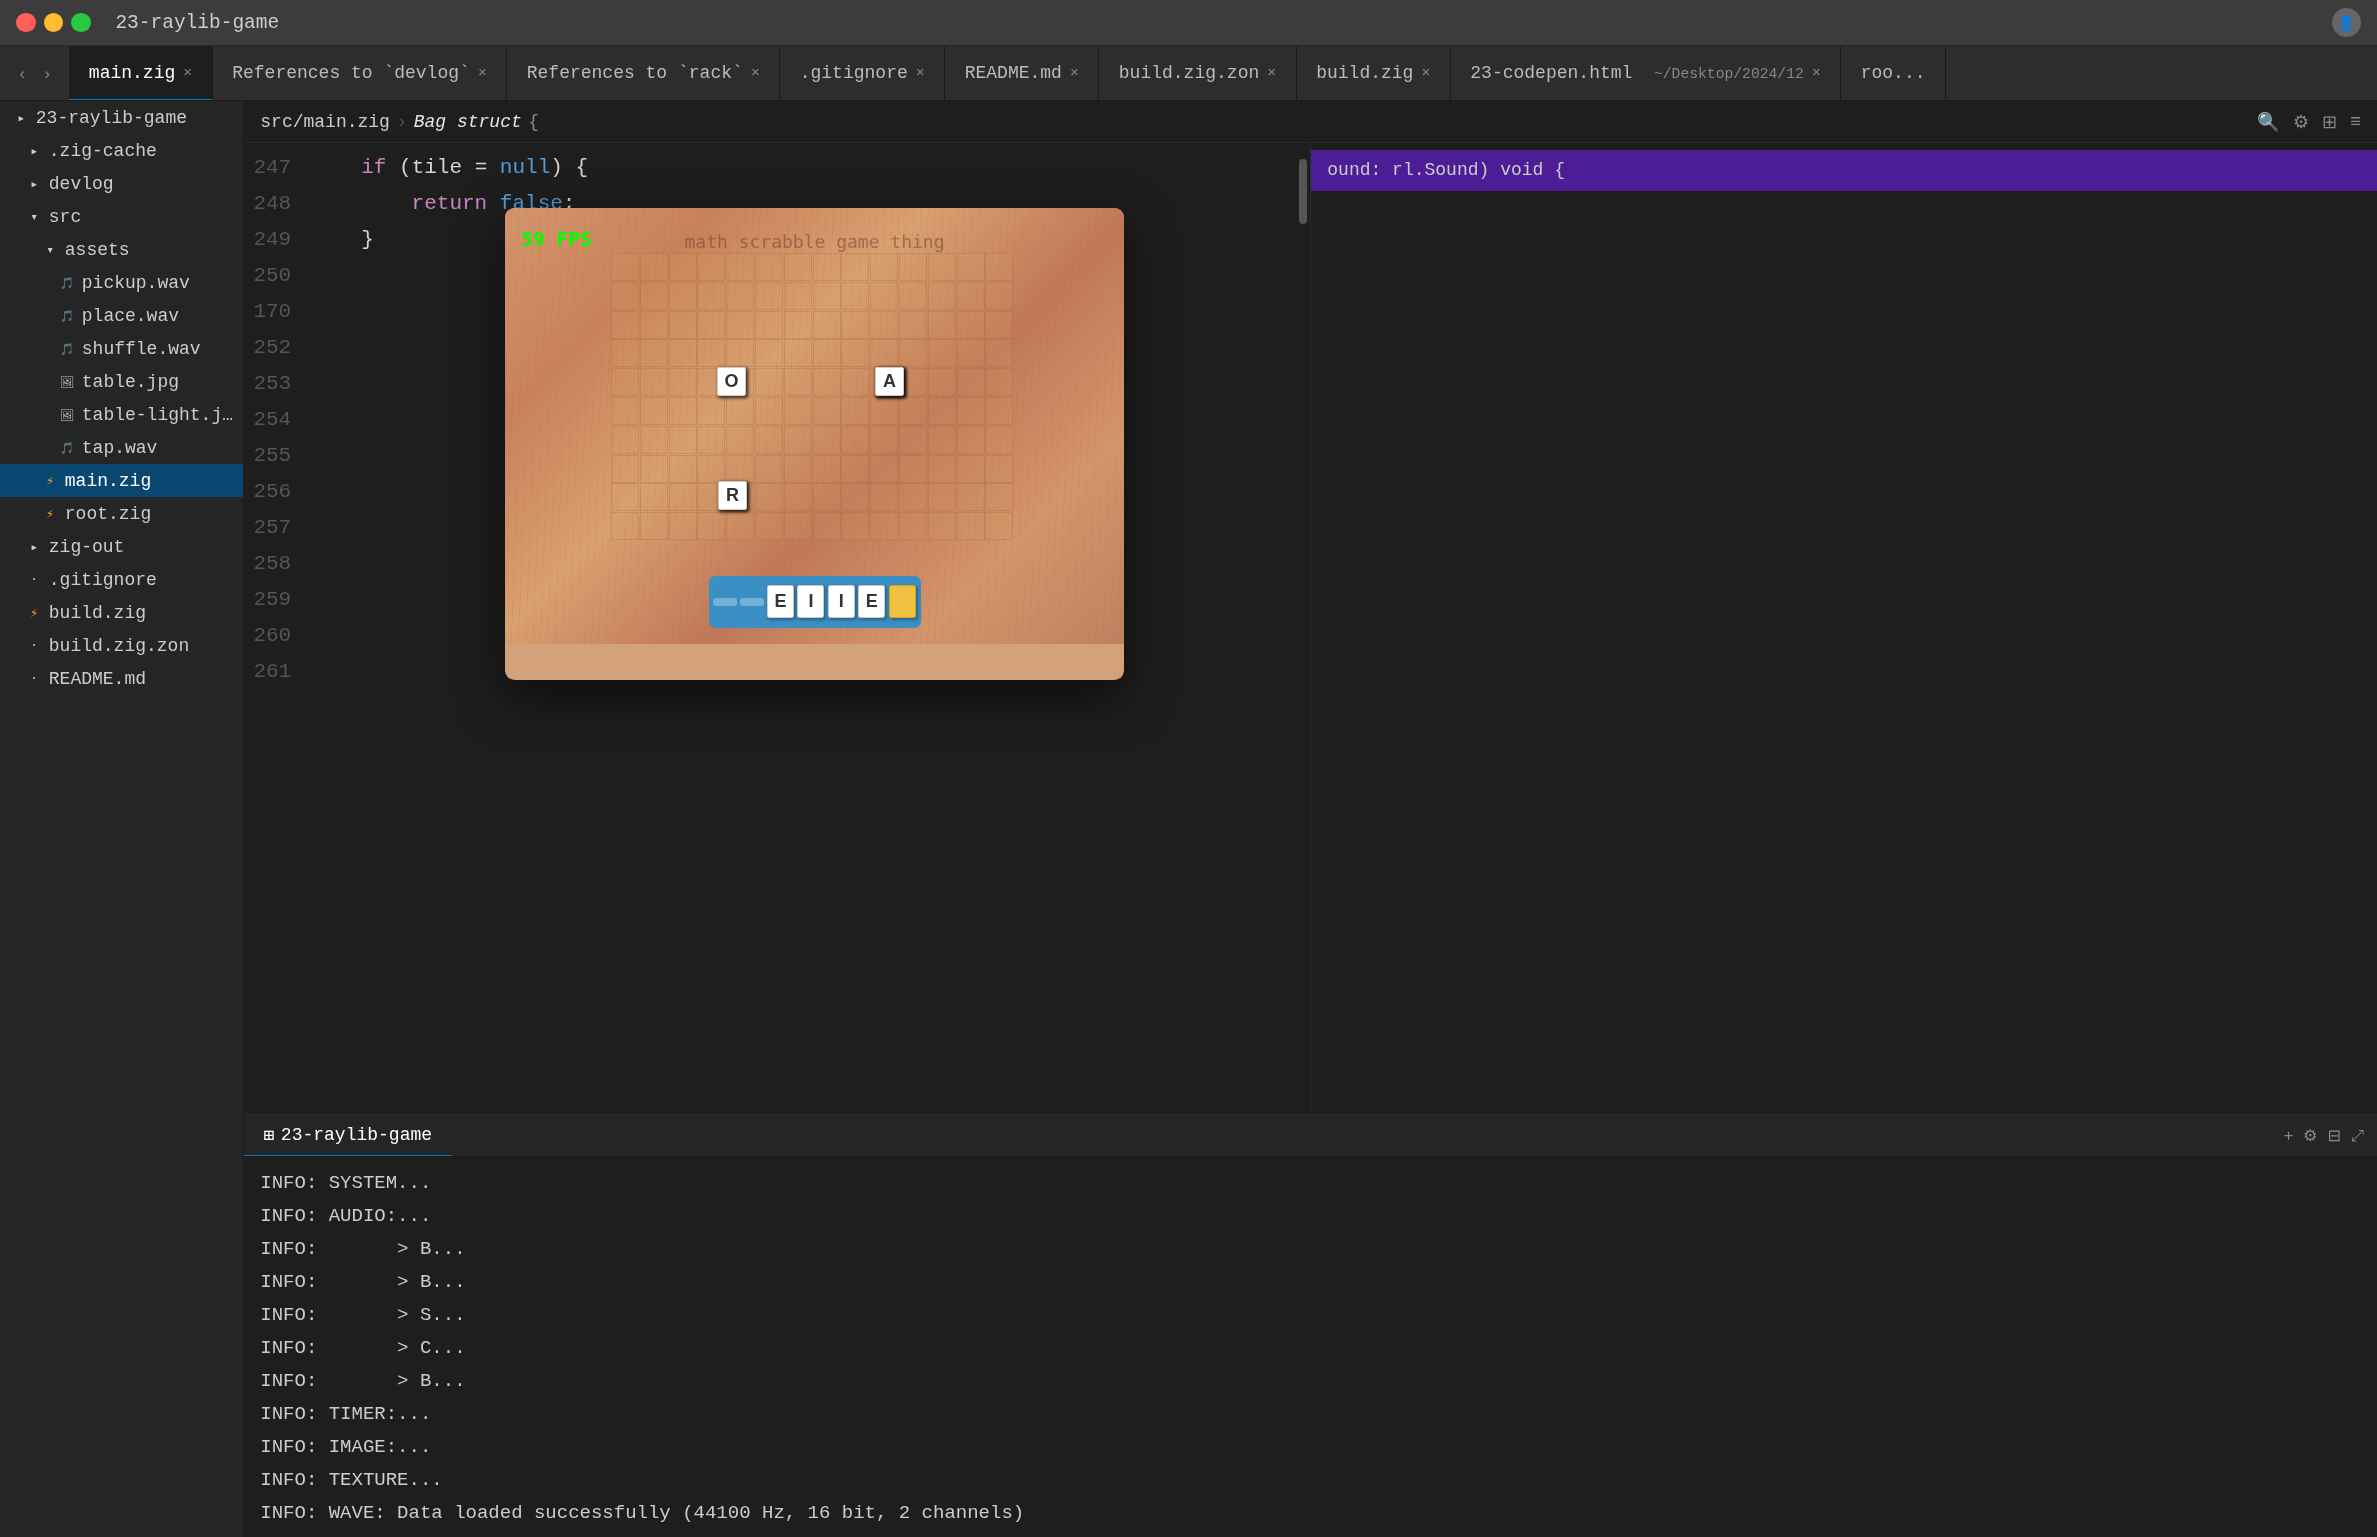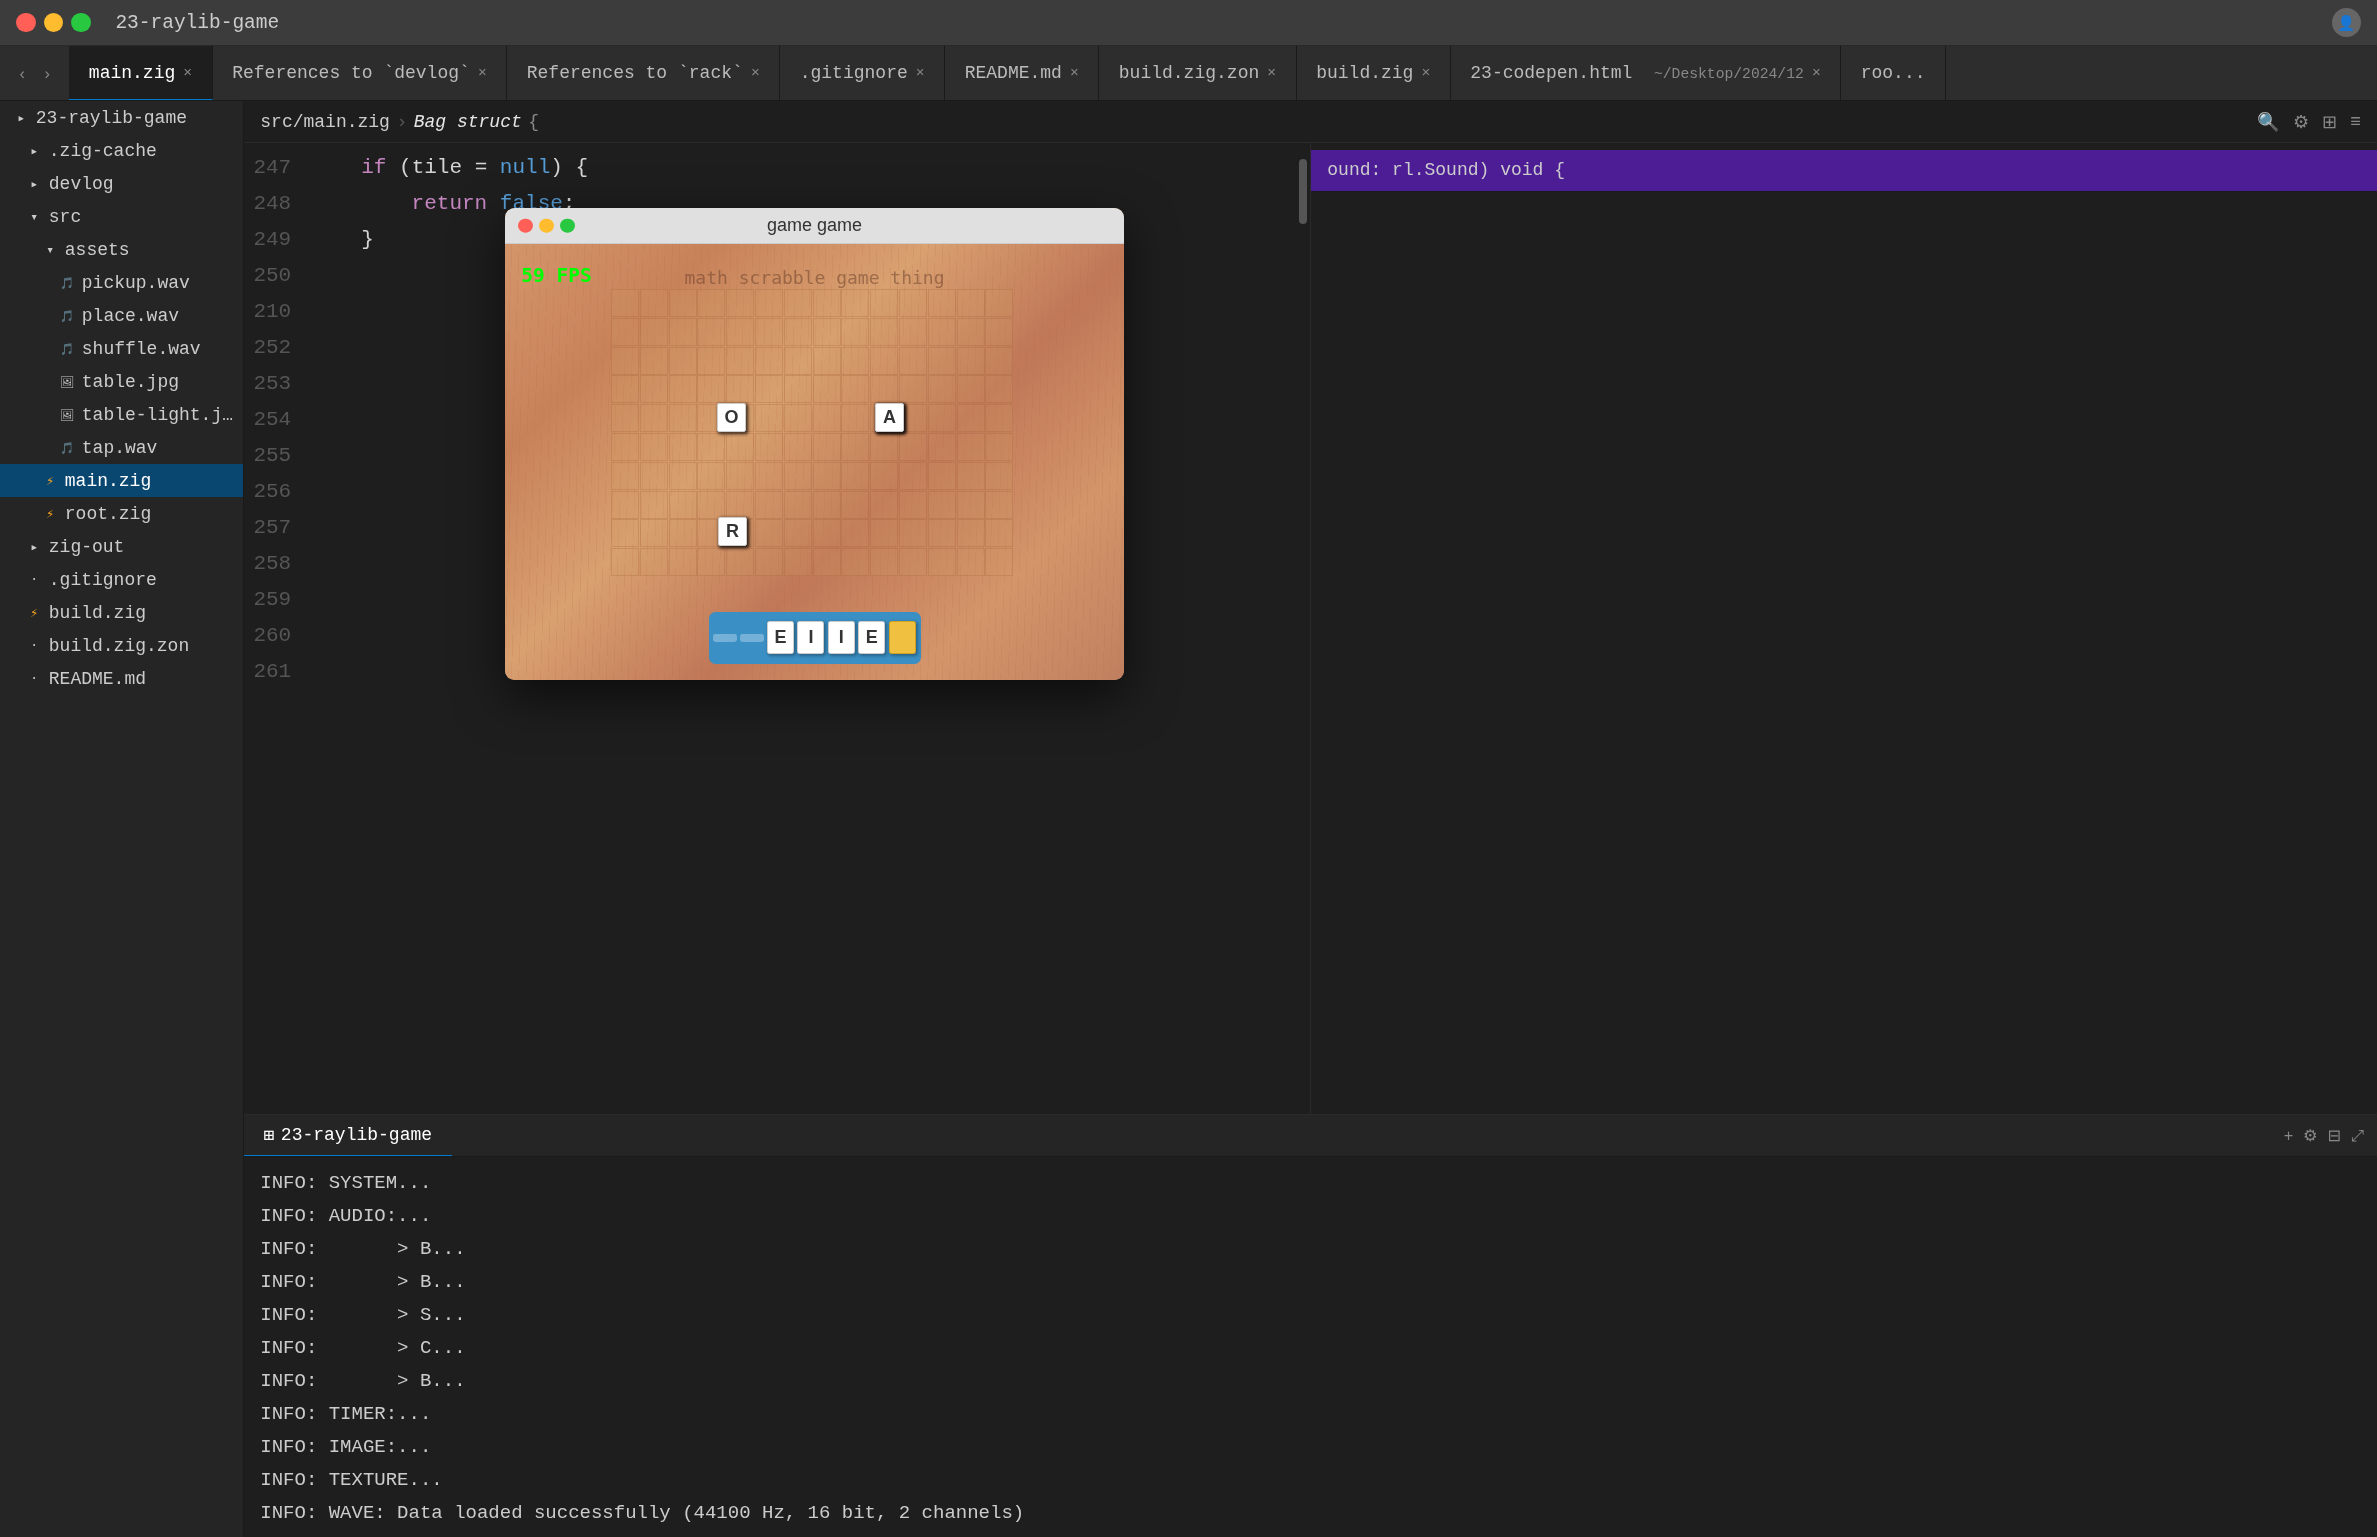--- a/index.html
+++ b/index.html
@@ -315,21 +315,21 @@
     </div>
 
     <div style="flex:1; display:flex; overflow:hidden; position:relative;">
 
       <div class="code-editor">
         <div class="line-numbers">
           <div>247</div>
           <div>248</div>
           <div>249</div>
           <div>250</div>
-          <div>210</div>
+          <div>170</div>
           <div>252</div>
           <div>253</div>
           <div>254</div>
           <div>255</div>
           <div>256</div>
           <div>257</div>
           <div>258</div>
           <div>259</div>
           <div>260</div>
           <div>261</div>
@@ -359,28 +359,20 @@
       <div style="flex:1; background:#1e1e1e; overflow:hidden; border-left:0.8px solid #2a2a2a; padding-top:6.5px; display:flex; flex-direction:column;">
         <div style="display:flex; align-items:center; padding:4.9px 16.3px; background:#4c1d95; border-bottom:0.8px solid #1a1a1a; font-size:18px; color:#888; height:42px;">
           <span style="color:#ccc;">ound: rl.Sound) void {</span>
         </div>
         <div style="flex:1; font-size:21px; line-height:36px; padding:6.5px 16.3px; color:#d4d4d4; overflow:hidden;">
           
         </div>
       </div>
 
       <div class="game-window-overlay">
-        <div class="game-title-bar">
-          <div class="game-wc">
-            <div class="game-wc-dot" style="background:#ff5f57;"></div>
-            <div class="game-wc-dot" style="background:#febc2e;"></div>
-            <div class="game-wc-dot" style="background:#28c840;"></div>
-          </div>
-          <span class="game-title-text">game game</span>
-        </div>
         <div class="game-body">
           <div class="fps-text">59 FPS</div>
           <div class="game-subtitle">math scrabble game thing</div>
 
           <div style="position:absolute; top:45px; left:106px; display:grid; grid-template-columns:repeat(14,28px); grid-template-rows:repeat(10,28px); gap:0.8px;">
             <div style="background:rgba(210,160,100,0.18);border:0.8px solid rgba(160,90,50,0.25);"></div>
               <div style="background:rgba(210,160,100,0.18);border:0.8px solid rgba(160,90,50,0.25);"></div>
               <div style="background:rgba(210,160,100,0.18);border:0.8px solid rgba(160,90,50,0.25);"></div>
               <div style="background:rgba(210,160,100,0.18);border:0.8px solid rgba(160,90,50,0.25);"></div>
               <div style="background:rgba(210,160,100,0.18);border:0.8px solid rgba(160,90,50,0.25);"></div>

